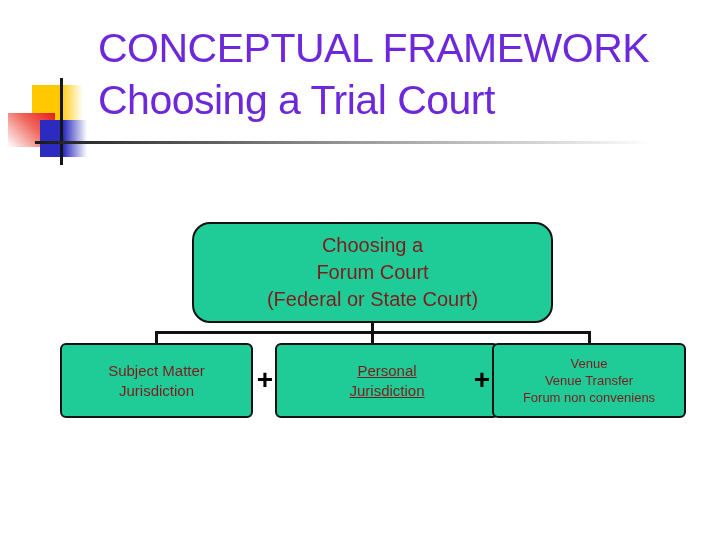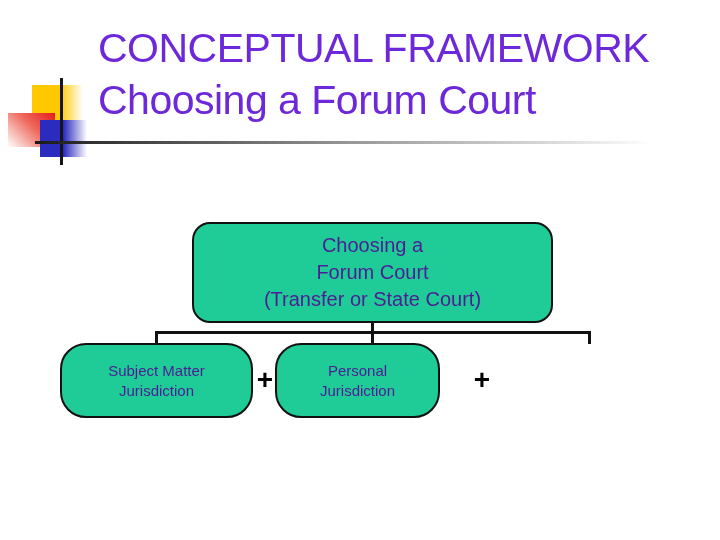--- a/index.html
+++ b/index.html
@@ -49,40 +49,40 @@
     white-space: nowrap;
   }
   .title-line { display: block; }
 
   
   .node {
     position: absolute;
     box-sizing: border-box;
     background: #1fcb97;
     border: 2px solid #111111;
-    color: #4c1d95;
+    color: #7f1d1d;
     display: flex;
     flex-direction: column;
     align-items: center;
     justify-content: center;
     text-align: center;
   }
   .node span { display: block; }
   .top-node {
     left: 192px; top: 222px; width: 361px; height: 101px;
     border-radius: 18px;
     font-size: 20px; line-height: 27px;
   }
   .child-node {
     top: 343px; height: 75px;
-    border-radius: 26px;
+    border-radius: 6px;
     font-size: 15px; line-height: 20px;
   }
   .child-0 { left: 60px;  width: 193px; }
-  .child-1 { left: 275px; width: 165px; }
+  .child-1 { left: 275px; width: 224px; text-decoration: underline; }
   .child-2 { left: 492px; width: 194px; font-size: 13px; line-height: 17px; }
 
   
   .connector { position: absolute; background: #111111; }
   .conn-h          { left: 156px; top: 331px; width: 435px; height: 3px; }
   .conn-center     { left: 371px; top: 322px; width: 3px;  height: 21px; }
   .conn-left-drop  { left: 155px; top: 331px; width: 3px;  height: 13px; }
   .conn-right-drop { left: 588px; top: 331px; width: 3px;  height: 13px; }
 
   
@@ -105,27 +105,27 @@
 <div class="slide">
 
   <div class="deco deco-yellow"></div>
   <div class="deco deco-red"></div>
   <div class="deco deco-blue"></div>
   <div class="deco deco-vline"></div>
   <div class="title-rule"></div>
 
   <h1 class="title">
     <span class="title-line">CONCEPTUAL FRAMEWORK</span>
-    <span class="title-line">Choosing a Forum Court</span>
+    <span class="title-line">Choosing a Trial Court</span>
   </h1>
 
   <div class="node top-node">
     <span>Choosing a</span>
     <span>Forum Court</span>
-    <span>(Transfer or State Court)</span>
+    <span>(Federal or State Court)</span>
   </div>
 
   <div class="connector conn-center"></div>
   <div class="connector conn-h"></div>
   <div class="connector conn-left-drop"></div>
   <div class="connector conn-right-drop"></div>
 
   <div class="node child-node child-0">
     <span>Subject Matter</span>
     <span>Jurisdiction</span>
@@ -133,14 +133,19 @@
 
   <div class="plus plus-0">+</div>
 
   <div class="node child-node child-1">
     <span>Personal</span>
     <span>Jurisdiction</span>
   </div>
 
   <div class="plus plus-1">+</div>
 
+  <div class="node child-node child-2">
+    <span>Venue</span>
+    <span>Venue Transfer</span>
+    <span>Forum non conveniens</span>
+  </div>
 
 </div>
 
 </body></html>

